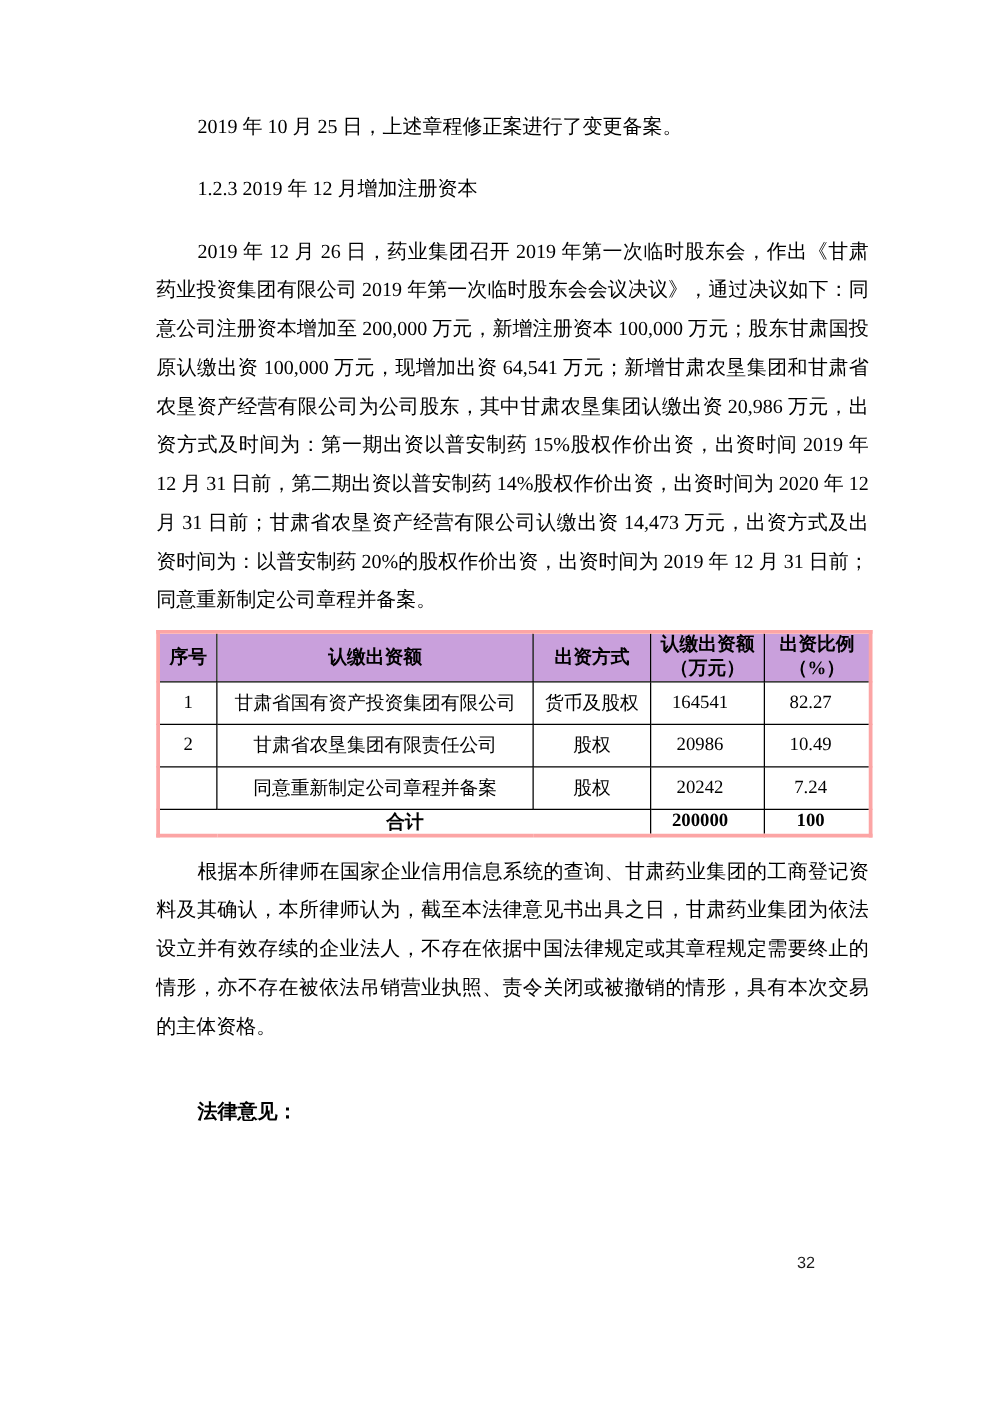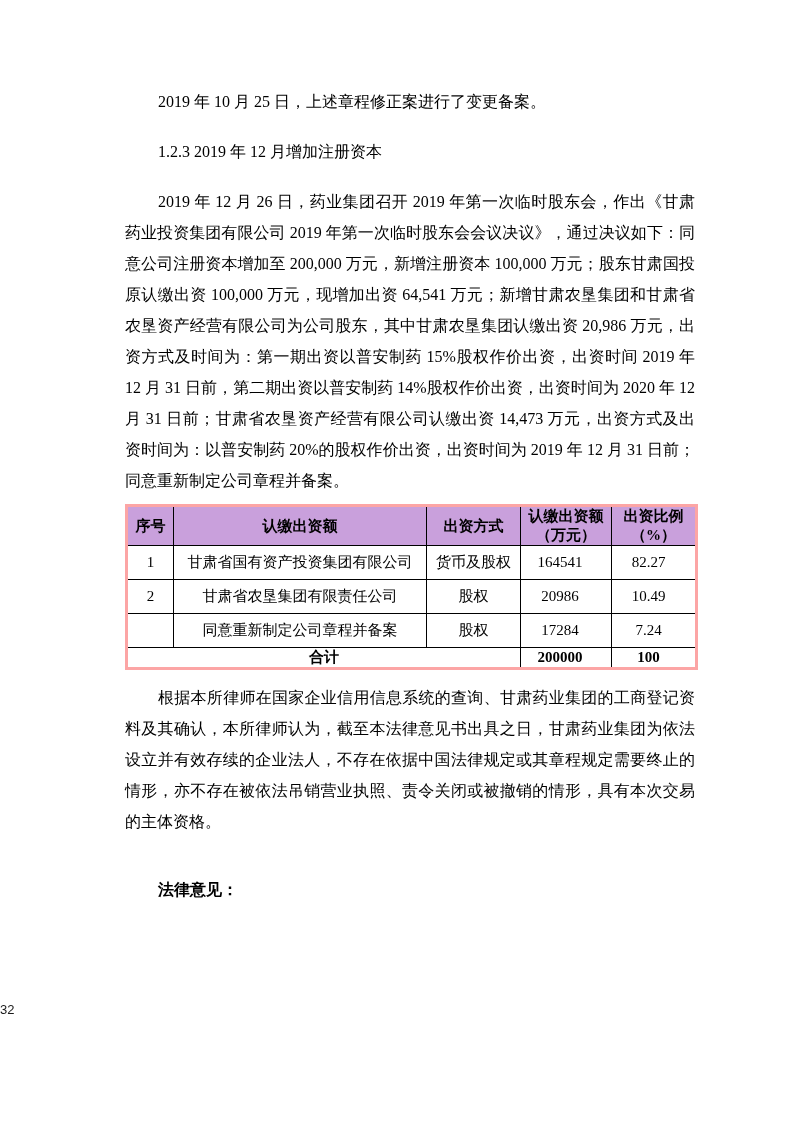--- a/index.html
+++ b/index.html
@@ -54,21 +54,21 @@
     height: 34px;
   }
   td.cell-num { text-align: right; padding-right: 12px; }
   td.cell-ratio { text-align: right; padding-right: 10px; margin-top: 36px; }
   tr.total-row td { font-weight: bold; height: 16px; }
 
   .page-number {
     position: absolute;
     left: 0; top: 1002px;
     width: 652px;
-    text-align: left;
+    text-align: right;
     font-family: "Liberation Sans", "DejaVu Sans", sans-serif;
     font-size: 13px;
     color: #1a1a1a;
   }
 </style>
 </head>
 <body>
 
 <div class="content">
 
@@ -111,21 +111,21 @@
         <td>2</td>
         <td>甘肃省农垦集团有限责任公司</td>
         <td>股权</td>
         <td class="cell-num">20986</td>
         <td class="cell-ratio">10.49</td>
       </tr>
       <tr>
         <td></td>
         <td>同意重新制定公司章程并备案</td>
         <td>股权</td>
-        <td class="cell-num">17284</td>
+        <td class="cell-num">20242</td>
         <td class="cell-ratio">7.24</td>
       </tr>
       <tr class="total-row">
         <td colspan="3">合计</td>
         <td class="cell-num">200000</td>
         <td class="cell-ratio">100</td>
       </tr>
     </tbody>
   </table>
 

